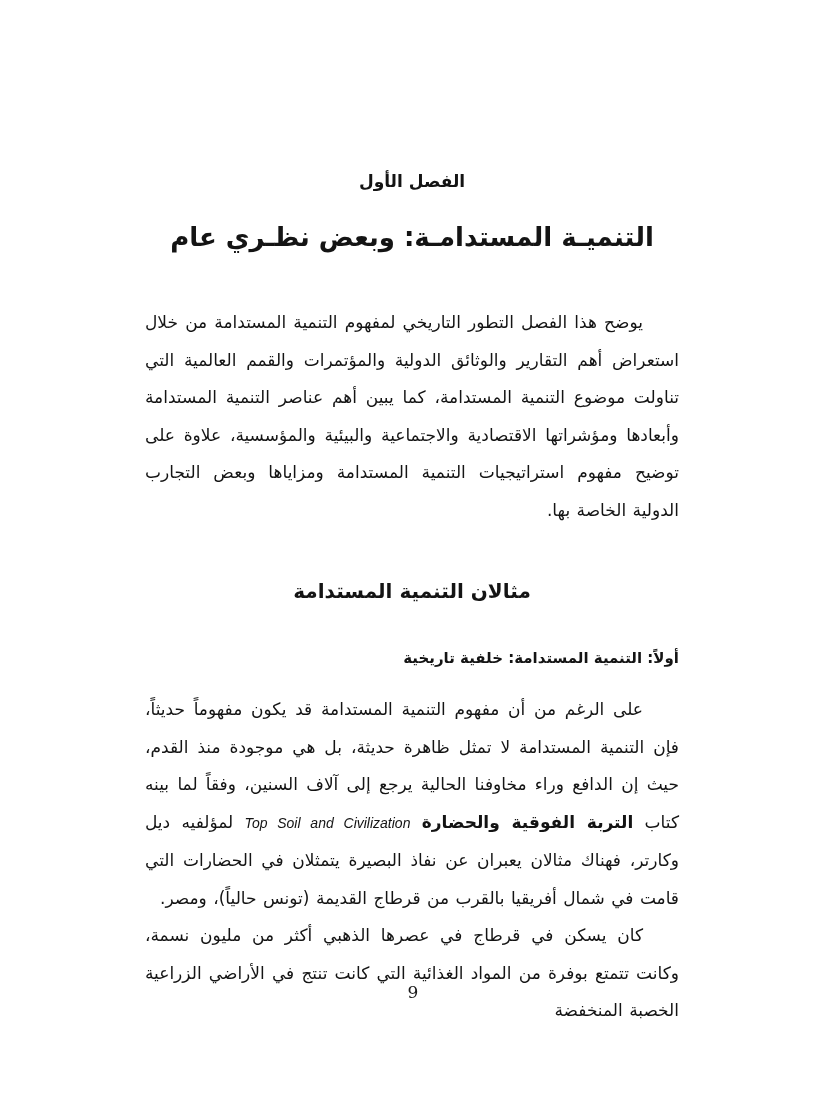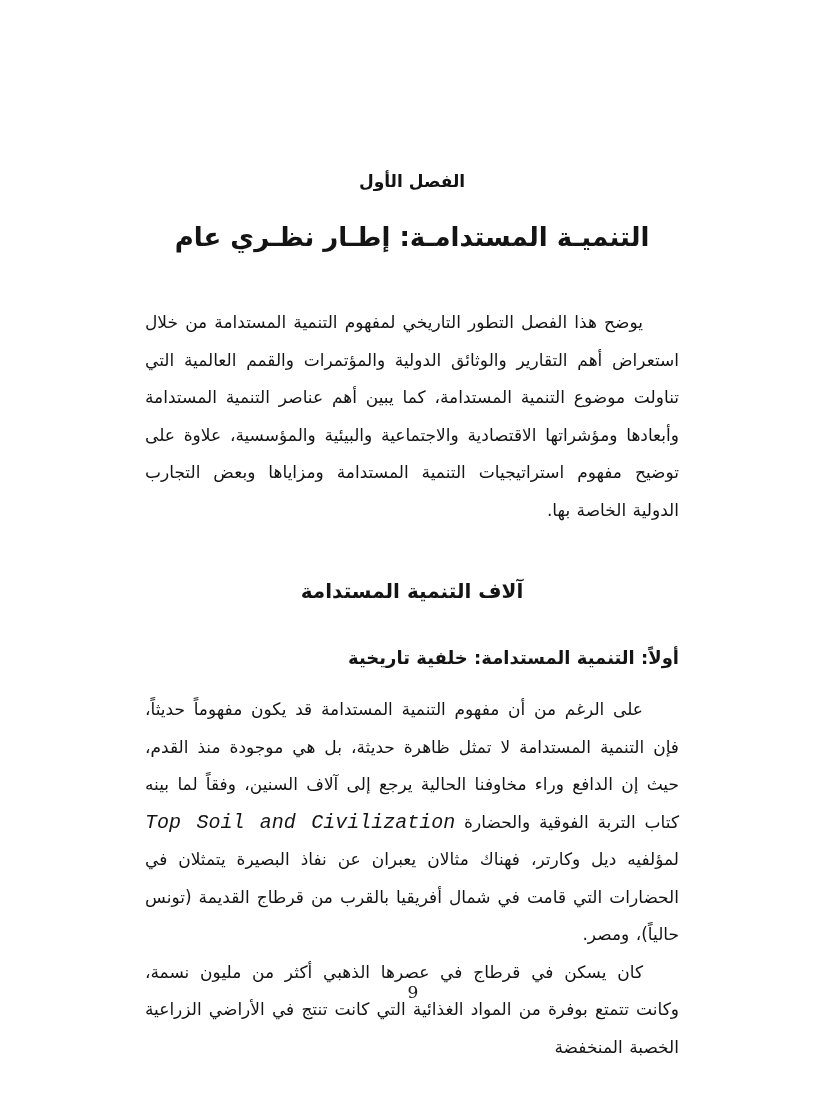--- a/index.html
+++ b/index.html
@@ -54,31 +54,31 @@
     text-align: center;
     font-weight: bold;
     font-size: 20px;
     line-height: 28px;
     margin-top: 48px;
   }
 
   .subsection-heading {
     text-align: right;
     font-weight: bold;
-    font-size: 18px;
+    font-size: 15px;
     line-height: 26px;
     margin-top: 40px;
   }
 
-  .bold-inline { font-weight: normal; }
+  .bold-inline { font-weight: bold; }
 
   .latin-book-title {
-    font-family: Liberation Mono, monospace;
+    font-family: Liberation Sans, sans-serif;
     font-style: italic;
-    font-size: 20px;
+    font-size: 14px;
     direction: ltr;
     unicode-bidi: isolate;
     white-space: nowrap;
   }
 
   .page-number {
     position: absolute;
     left: 0;
     right: 0;
     top: 982px;
@@ -89,25 +89,25 @@
   }
 </style>
 </head>
 <body>
 
 <div class="page">
   <div class="content">
 
     <div class="chapter-label">الفصل الأول</div>
 
-    <h1 class="chapter-title">التنميـة المستدامـة: إطـار نظـري عام</h1>
+    <h1 class="chapter-title">التنميـة المستدامـة: وبعض نظـري عام</h1>
 
     <p class="body-para para-intro">يوضح هذا الفصل التطور التاريخي لمفهوم التنمية المستدامة من خلال استعراض أهم التقارير والوثائق الدولية والمؤتمرات والقمم العالمية التي تناولت موضوع التنمية المستدامة، كما يبين أهم عناصر التنمية المستدامة وأبعادها ومؤشراتها الاقتصادية والاجتماعية والبيئية والمؤسسية، علاوة على توضيح مفهوم استراتيجيات التنمية المستدامة ومزاياها وبعض التجارب الدولية الخاصة بها.</p>
 
-    <h2 class="section-heading">آلاف التنمية المستدامة</h2>
+    <h2 class="section-heading">مثالان التنمية المستدامة</h2>
 
     <h3 class="subsection-heading">أولاً: التنمية المستدامة: خلفية تاريخية</h3>
 
     <p class="body-para para-history"><span>على الرغم من أن مفهوم التنمية المستدامة قد يكون مفهوماً حديثاً، فإن التنمية المستدامة لا تمثل ظاهرة حديثة، بل هي موجودة منذ القدم، حيث إن الدافع وراء مخاوفنا الحالية يرجع إلى آلاف السنين، وفقاً لما بينه كتاب</span> <span class="bold-inline">التربة الفوقية والحضارة</span> <span class="latin-book-title">Top Soil and Civilization</span> <span>لمؤلفيه ديل وكارتر، فهناك مثالان يعبران عن نفاذ البصيرة يتمثلان في الحضارات التي قامت في شمال أفريقيا بالقرب من قرطاج القديمة (تونس حالياً)، ومصر.</span></p>
 
     <p class="body-para para-carthage">كان يسكن في قرطاج في عصرها الذهبي أكثر من مليون نسمة، وكانت تتمتع بوفرة من المواد الغذائية التي كانت تنتج في الأراضي الزراعية الخصبة المنخفضة</p>
 
   </div>
 
   <div class="page-number">9</div>

